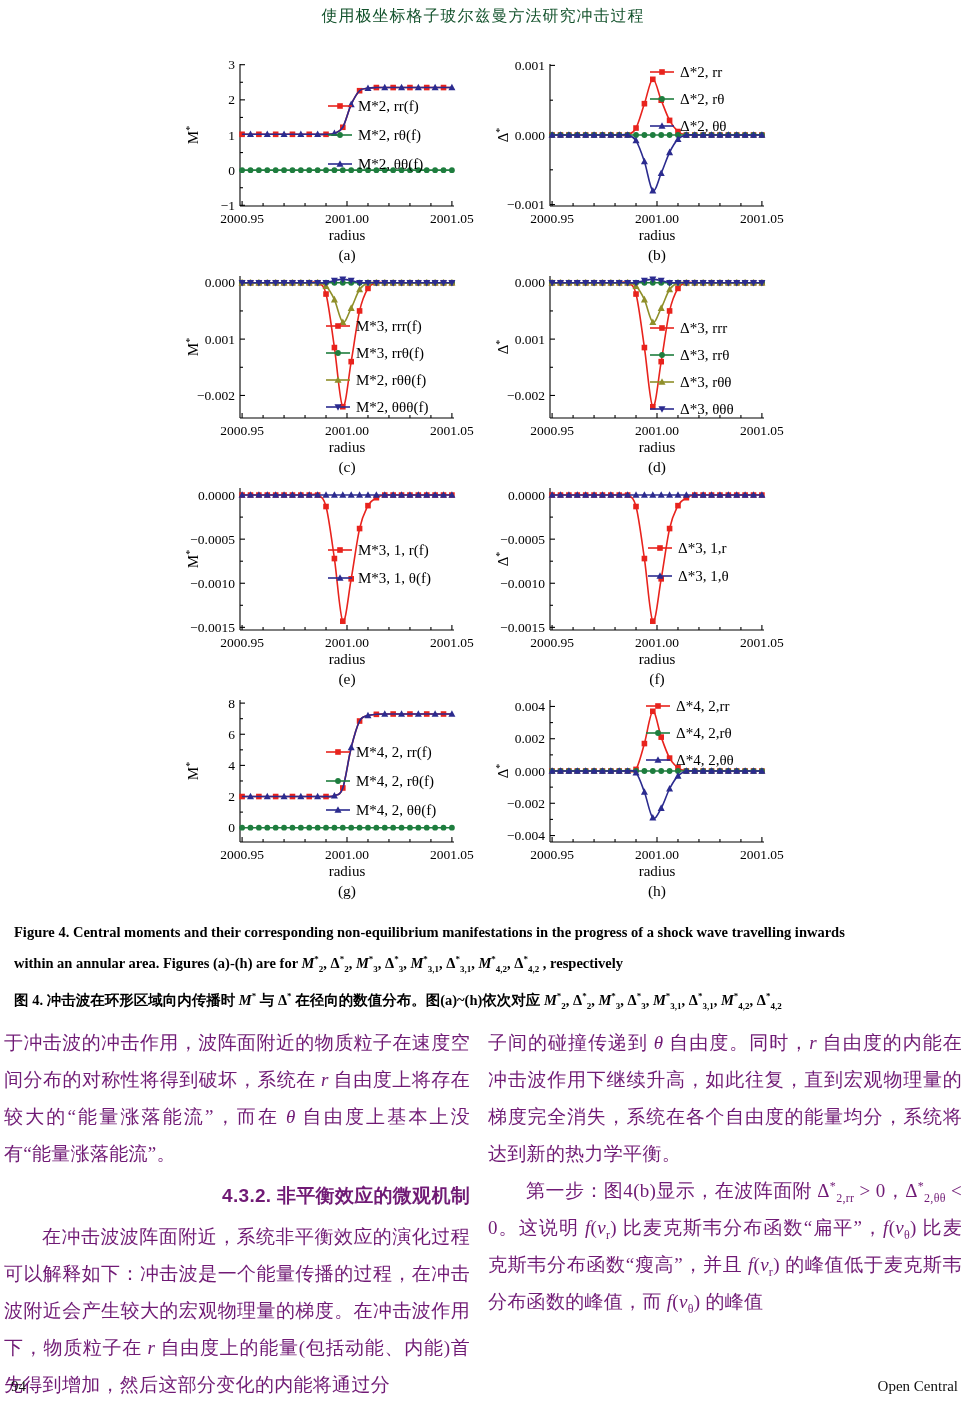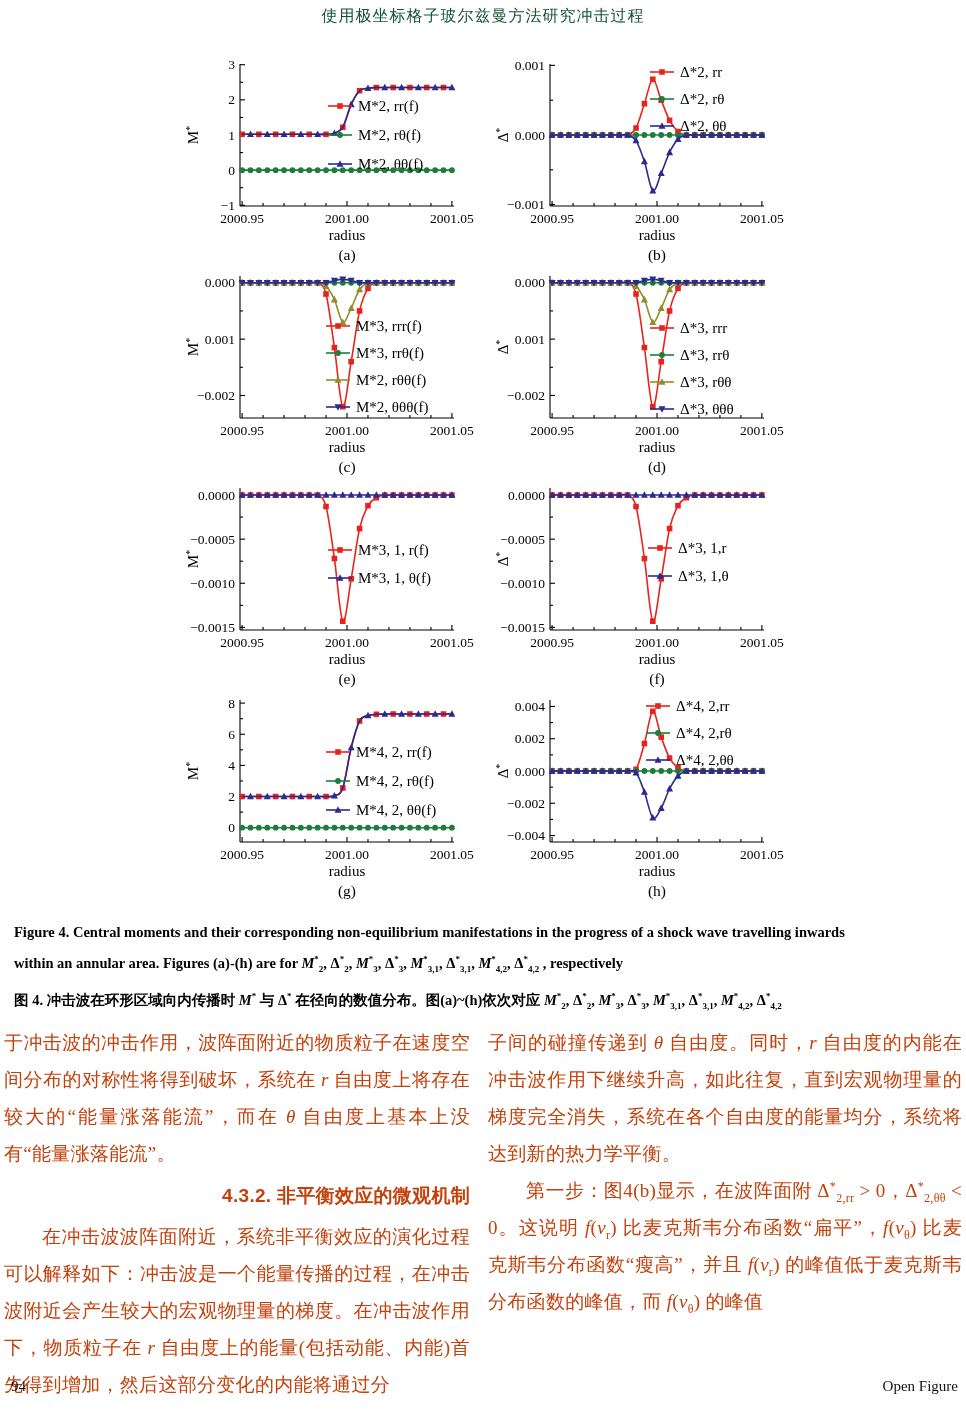--- a/index.html
+++ b/index.html
@@ -18,21 +18,21 @@
   .chart-slot{width:310px;height:212px;position:relative;}
   .chart-slot svg{overflow:visible;}
   #caption{
     position:absolute;top:919px;left:14px;width:938px;text-align:left;
     font-weight:bold;font-size:14.5px;line-height:27px;color:#000;
   }
   #caption .cn{font-size:14.5px;}
   #caption sub,#caption sup{font-size:9px;}
   .bodycol{
     position:absolute;top:1024px;width:466px;
-    font-size:19px;line-height:37px;text-align:justify;color:#c2410c;
+    font-size:19px;line-height:37px;text-align:justify;color:#701a75;
     letter-spacing:0.3px;
   }
   #body-left{left:4px;}
   #body-right{left:488px;width:474px;}
   .bodycol p{margin:0;}
   .bodycol p.indent{text-indent:2em;}
   .bodycol h3{
     margin:8px 0 6px 0;font-size:19px;line-height:32px;
     font-family:"Liberation Sans",sans-serif;font-weight:bold;text-align:right;
   }
@@ -1078,13 +1078,13 @@
     <p>于冲击波的冲击作用，波阵面附近的物质粒子在速度空间分布的对称性将得到破坏，系统在 <i>r</i> 自由度上将存在较大的“能量涨落能流”，而在 <i>θ</i> 自由度上基本上没有“能量涨落能流”。</p>
     <h3>4.3.2. 非平衡效应的微观机制</h3>
     <p class="indent">在冲击波波阵面附近，系统非平衡效应的演化过程可以解释如下：冲击波是一个能量传播的过程，在冲击波附近会产生较大的宏观物理量的梯度。在冲击波作用下，物质粒子在 <i>r</i> 自由度上的能量(包括动能、内能)首先得到增加，然后这部分变化的内能将通过分</p>
   </div>
 <div id="body-right" class="bodycol">
     <p>子间的碰撞传递到 <i>θ</i> 自由度。同时，<i>r</i> 自由度的内能在冲击波作用下继续升高，如此往复，直到宏观物理量的梯度完全消失，系统在各个自由度的能量均分，系统将达到新的热力学平衡。</p>
     <p class="indent">第一步：图4(b)显示，在波阵面附 Δ<sup>*</sup><sub>2,rr</sub> &gt; 0，Δ<sup>*</sup><sub>2,θθ</sub> &lt; 0。这说明 <i>f</i>(<i>v</i><sub>r</sub>) 比麦克斯韦分布函数“扁平”，<i>f</i>(<i>v</i><sub>θ</sub>) 比麦克斯韦分布函数“瘦高”，并且 <i>f</i>(<i>v</i><sub>r</sub>) 的峰值低于麦克斯韦分布函数的峰值，而 <i>f</i>(<i>v</i><sub>θ</sub>) 的峰值</p>
   </div>
 
 <div id="footer-left">94</div>
-<div id="footer-right">Open Figure</div>
+<div id="footer-right">Open Central</div>
 
 </body></html>

